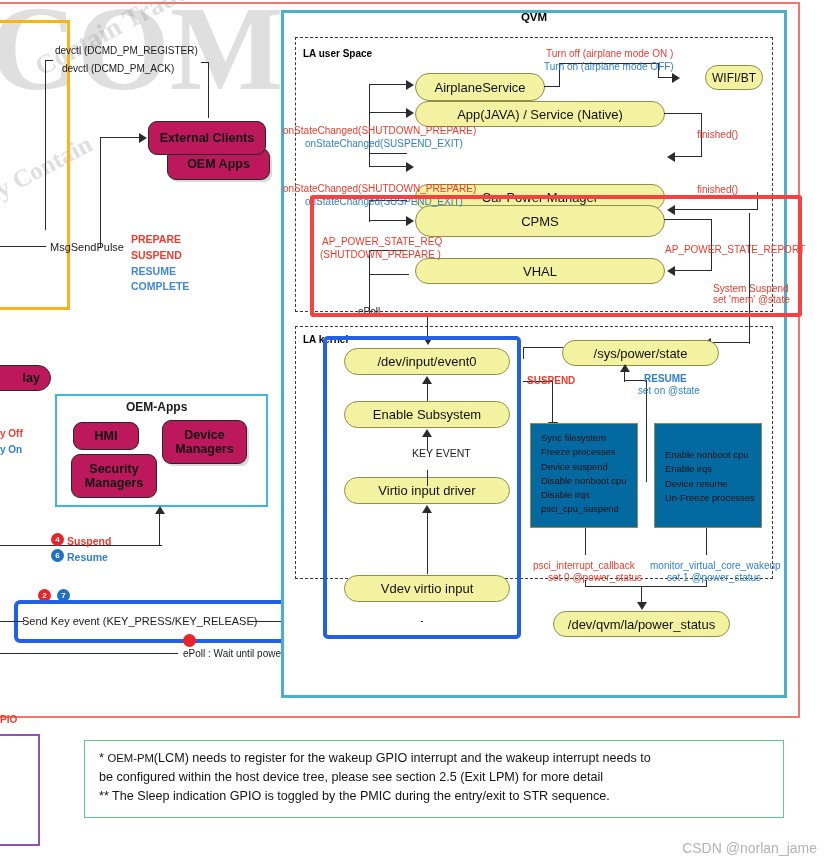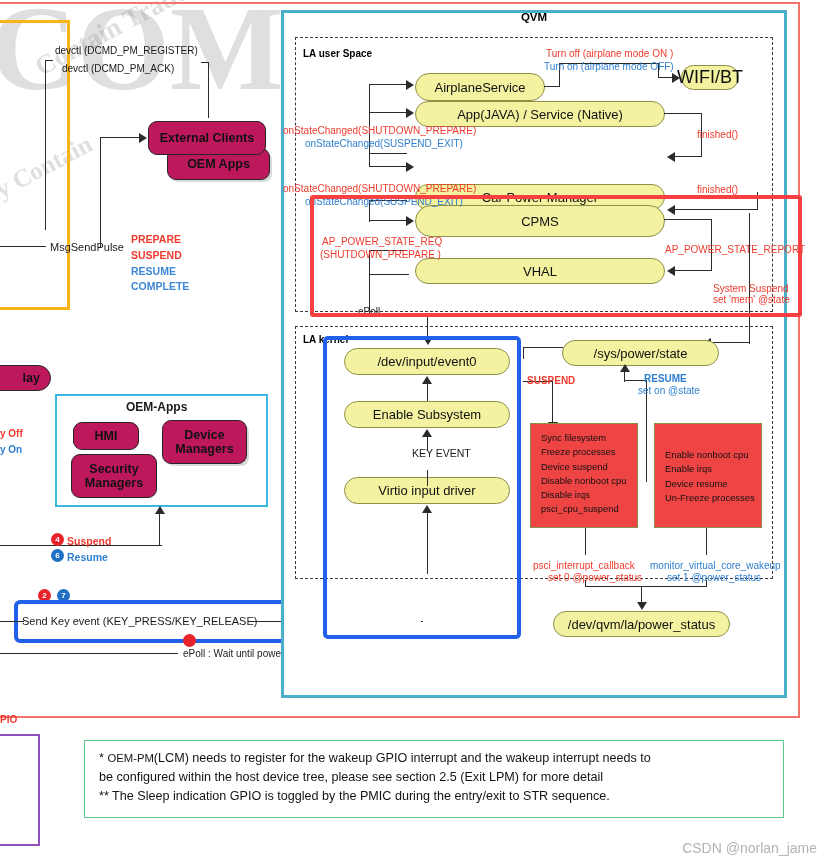--- a/index.html
+++ b/index.html
@@ -95,37 +95,37 @@
   .node {
     position: absolute;
     background: #f2f2a0;
     border: 1.1px solid #8f8f4a;
     border-radius: 14px;
     display: flex; align-items: center; justify-content: center;
     font-size: 13px; color: #111;
     box-shadow: 0 0 0 0 transparent;
   }
   .node.pill { border-radius: 999px; }
-  .node.small { font-size: 18px; }
+  .node.small { font-size: 12px; margin-left: 24px; }
 
   .orange-node {
     position: absolute;
     background: #be185d;
     border: 1.6px solid #262626;
     border-radius: 9px;
     display: flex; align-items: center; justify-content: center;
     text-align: center;
     font-size: 12.5px; font-weight: bold; color: #111;
     line-height: 1.12;
   }
   .shadowed { box-shadow: 3px 3px 0 -1px #d9d9d9; }
 
   .plain-box {
     position: absolute;
-    background: #ef4444;
+    background: #0369a1;
     border: 1.1px solid #8f8f4a;
     padding: 7px 8px 0 10px;
   }
   .plain-box div {
     font-size: 9.4px; color: #111; line-height: 1.52; white-space: nowrap;
   }
 
   
   .ln { position: absolute; background: #2b2b2b; }
   .lnh { height: 1.3px; }
@@ -335,20 +335,21 @@
 
   <div class="ln lnv" style="left:369px; top:274px; height:42px;"></div>
   <div class="ln lnh" style="left:369px; top:315px; width:59px;"></div>
   <div class="ln lnv" style="left:427px; top:315px; height:23px;"></div>
   <div class="arrow ar-down" style="left:423px; top:337px;"></div>
   <div class="lbl dark" style="left:358px; top:305px;">ePoll</div>
 
   <div class="node pill" style="left:344px; top:348px; width:166px; height:27px;">/dev/input/event0</div>
   <div class="node pill" style="left:344px; top:401px; width:166px; height:27px;">Enable Subsystem</div>
   <div class="node pill" style="left:344px; top:477px; width:166px; height:27px;">Virtio input driver</div>
+  <div class="node pill" style="left:344px; top:575px; width:166px; height:27px;">Vdev virtio input</div>
   <div class="node pill" style="left:562px; top:340px; width:157px; height:26px;">/sys/power/state</div>
   <div class="node pill" style="left:553px; top:611px; width:177px; height:26px;">/dev/qvm/la/power_status</div>
 
   <div class="ln lnv" style="left:427px; top:383px; height:18px;"></div>
   <div class="arrow ar-up" style="left:422px; top:376px;"></div>
 
   <div class="ln lnv" style="left:427px; top:470px; height:16px;"></div>
   <div class="arrow ar-up" style="left:422px; top:429px;"></div>
   <div class="ln lnv" style="left:427px; top:436px; height:14px;"></div>
   <div class="lbl dark" style="left:396px; top:447px; font-size:10.5px;padding-left:16px;">KEY EVENT</div>

